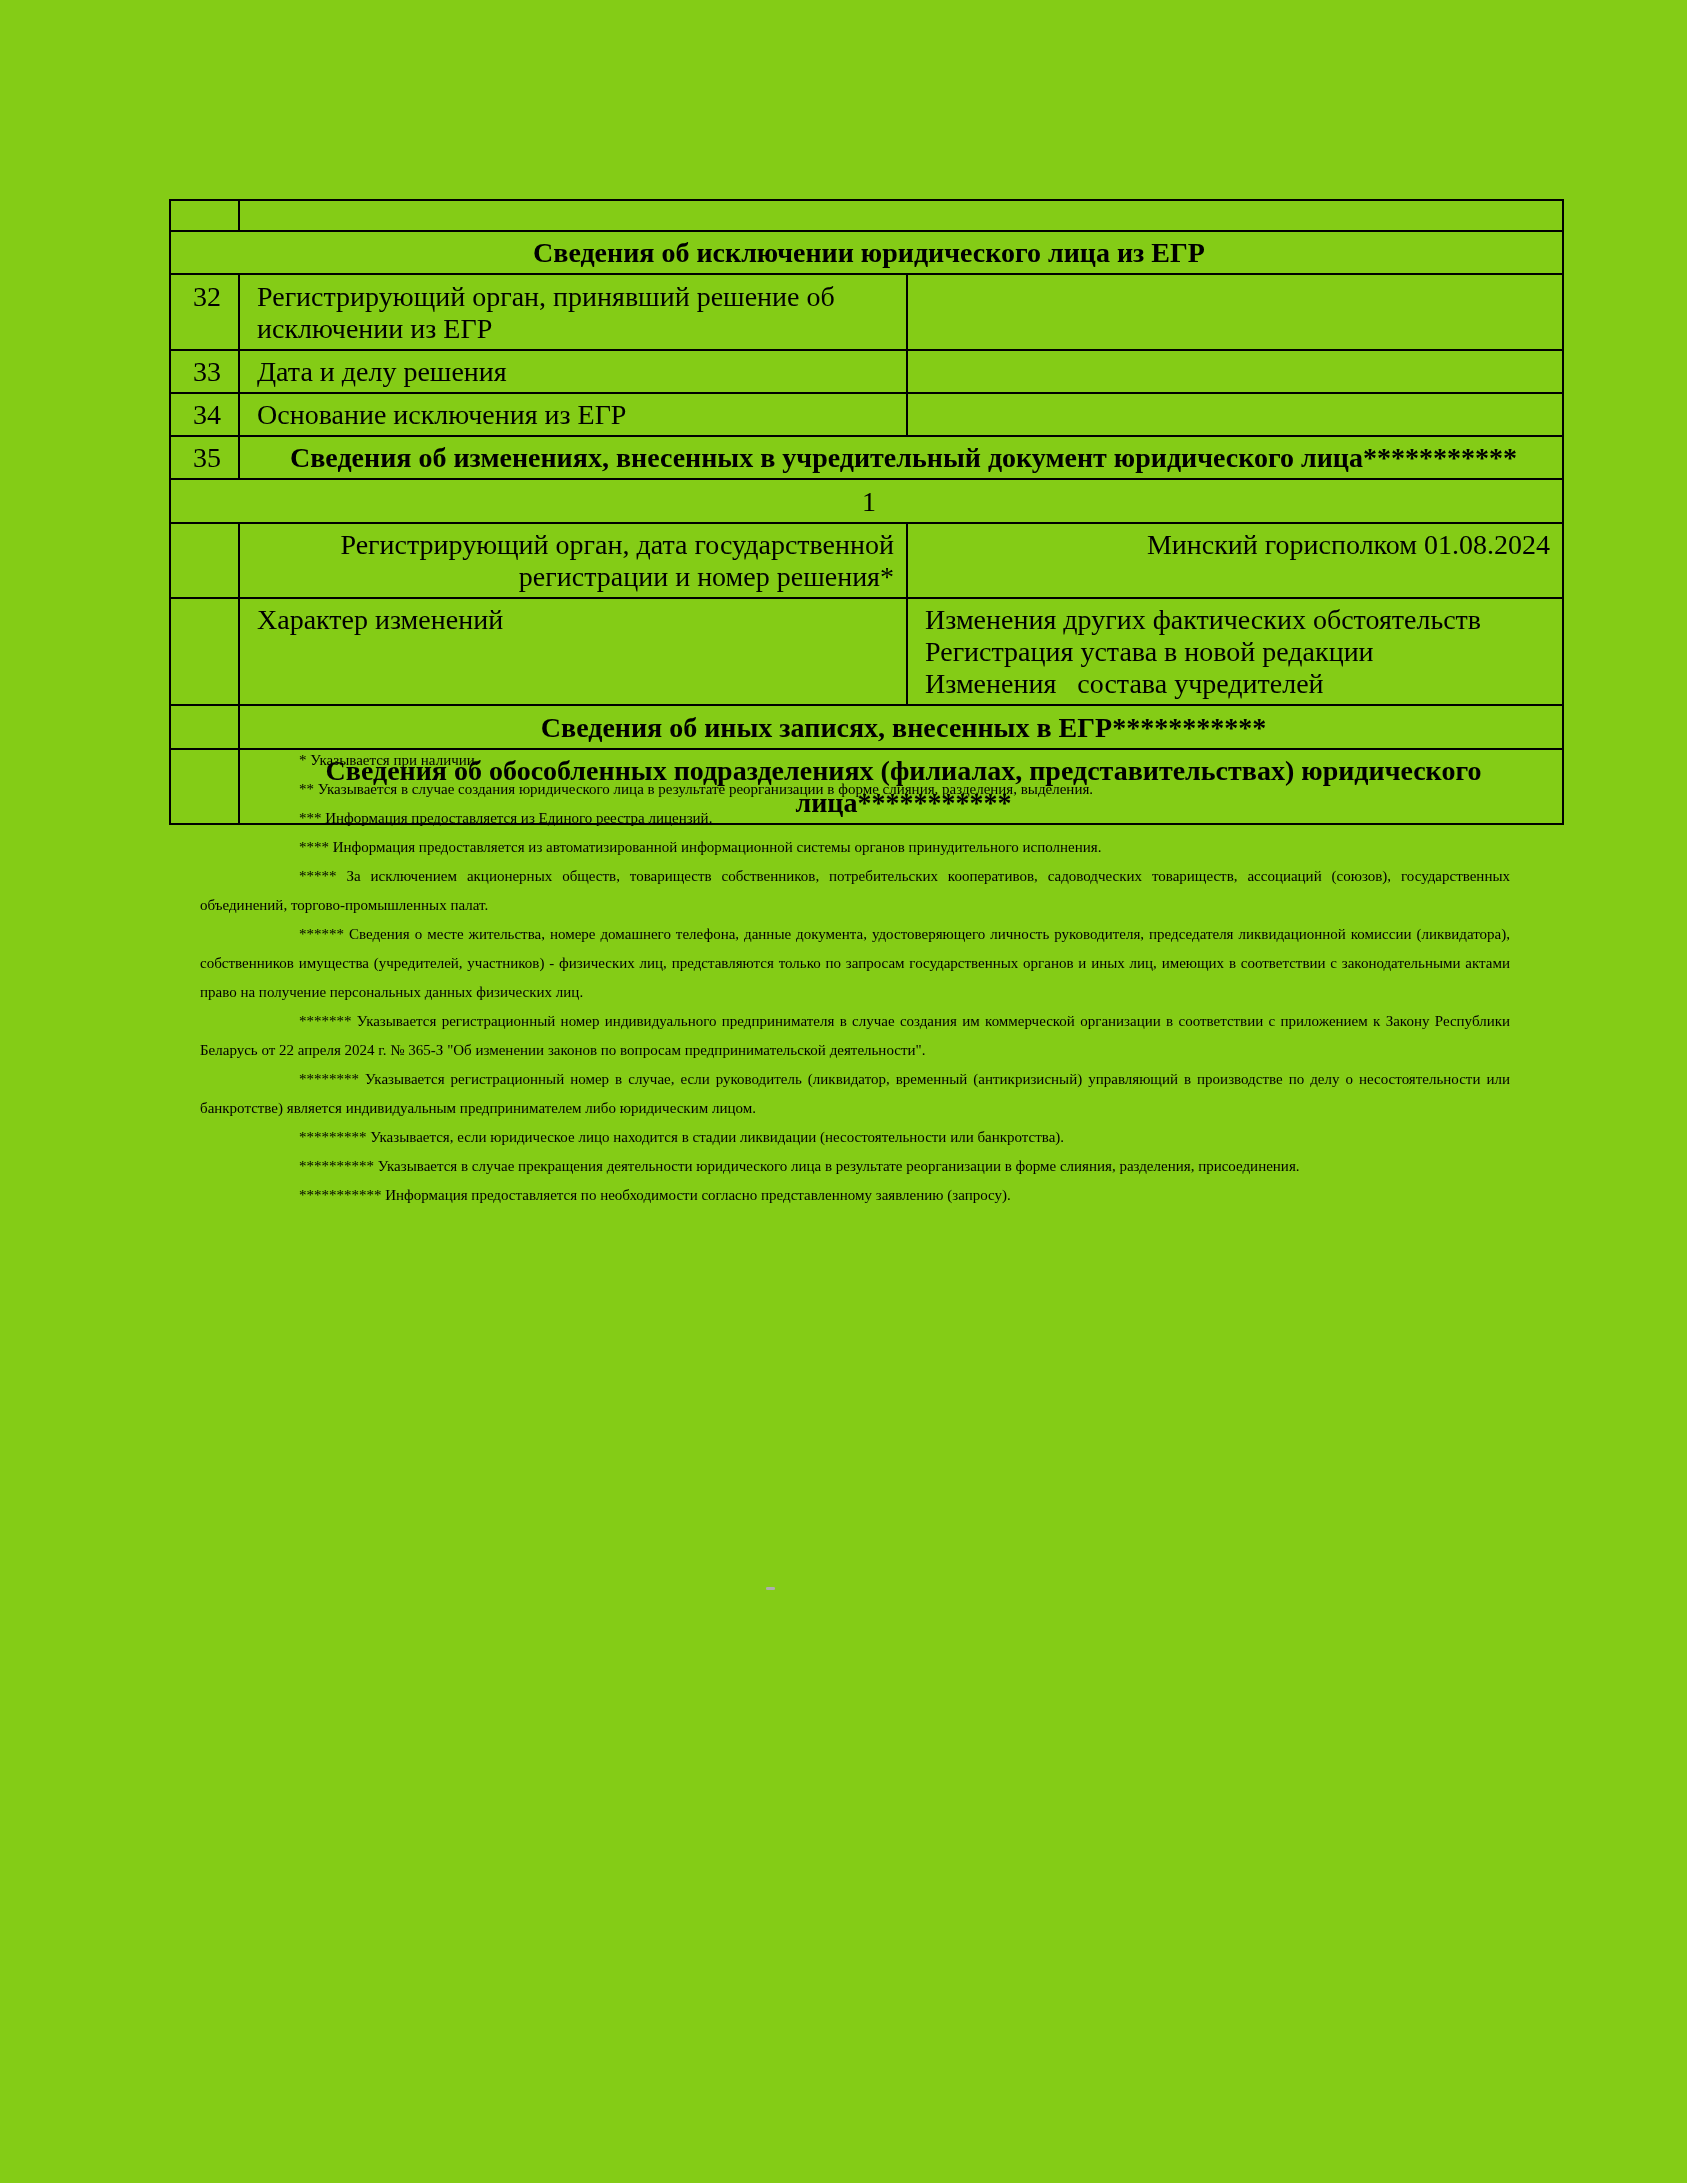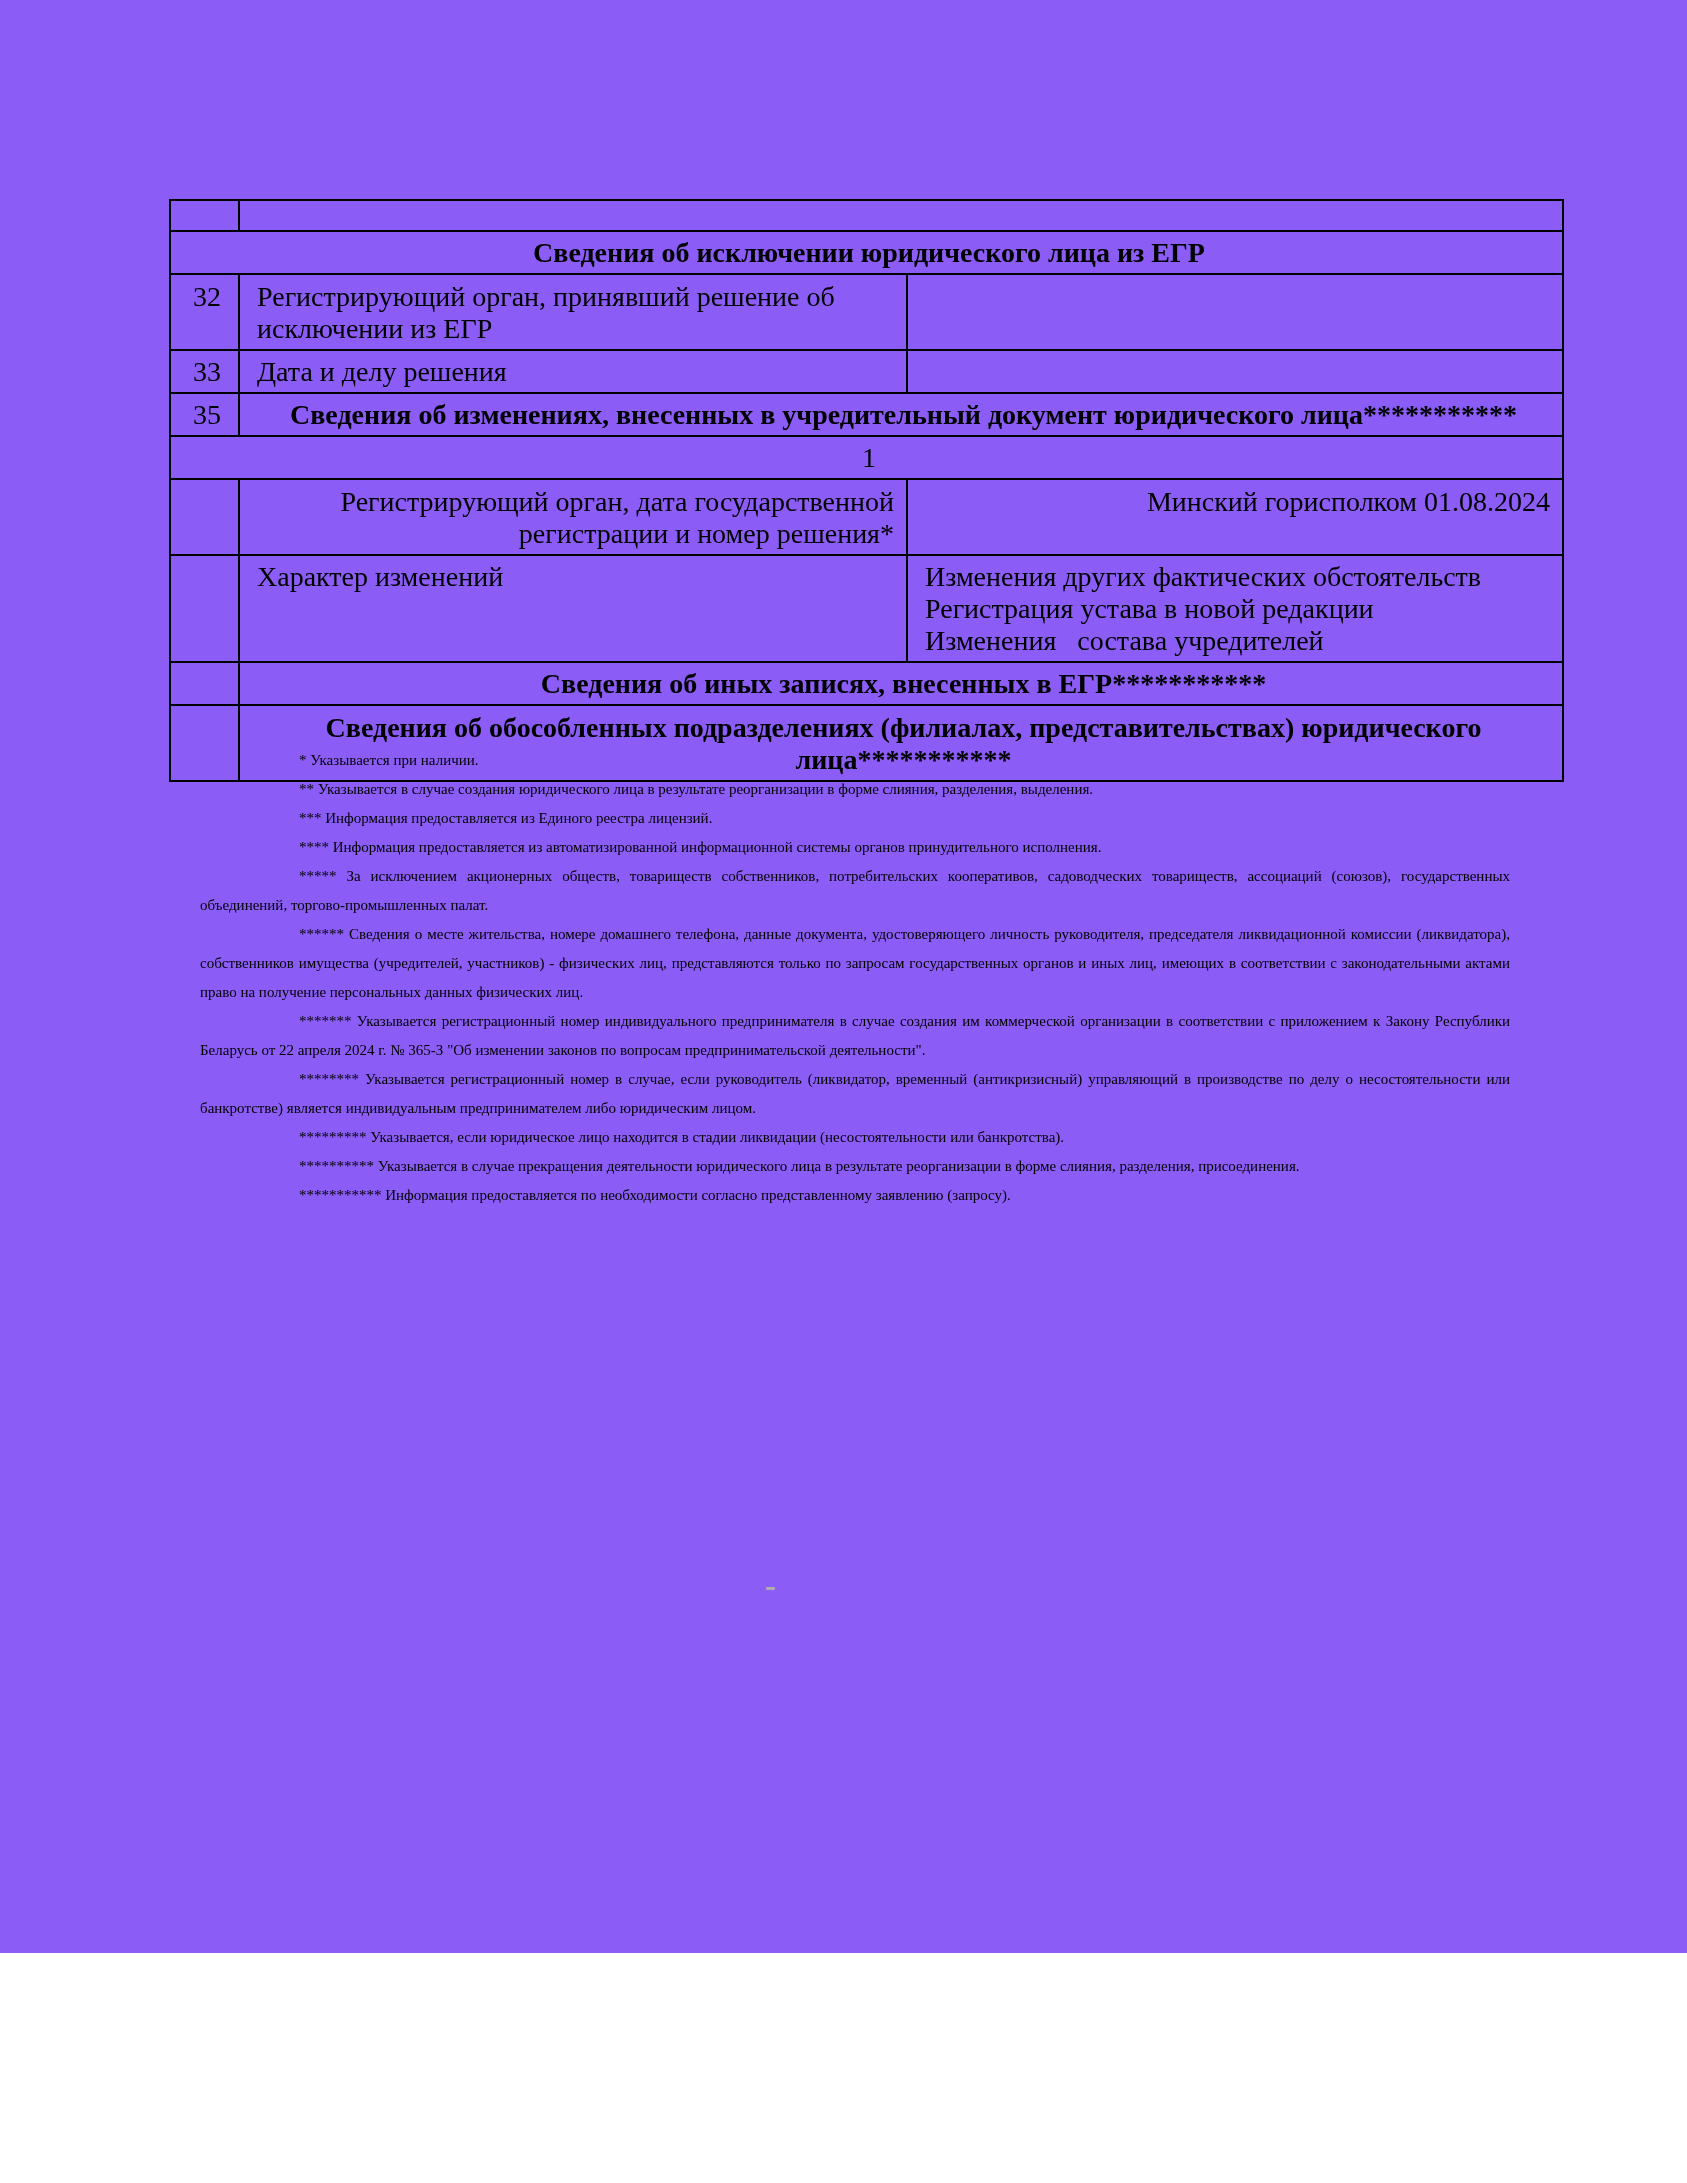--- a/index.html
+++ b/index.html
@@ -1,17 +1,17 @@
 <!DOCTYPE html>
 <html style="font-size:10.6px"><head>
 <meta charset="utf-8">
 <style>
   html,body{margin:0;padding:0;background:#ffffff;}
   body{width:1687px;height:2183px;position:relative;font-family:"Liberation Serif",serif;color:#000;}
-  .page{position:absolute;left:0;top:0;width:1687px;height:1953px;background:#8b5cf6;}
+  .page{position:absolute;left:0;top:0;width:1687px;height:2183px;background:#84cc16;}
 
   table.doc{position:absolute;left:169px;top:199px;width:1394px;border-collapse:collapse;table-layout:fixed;border:2.6px solid #000;}
   table.doc td{border:2px solid #000;border-top-width:2.6px;border-bottom-width:2.6px;vertical-align:top;
     font-size:28px;line-height:32px;padding:5.3px 12px 4px 17px;overflow:hidden;}
   td.num{text-align:center;padding:5.3px 2.6px 4px 2.6px;}
   td.val{padding-left:20px;}
   td.ctitle{text-align:center;font-weight:bold;padding-top:3.3px;padding-left:9.3px;padding-right:9.3px;}
   td.cplain{text-align:center;padding-top:2.6px;}
   .pre{white-space:pre-line;}
 
@@ -59,20 +59,25 @@
       <td>Регистрирующий орган, принявший решение об исключении из ЕГР</td>
       <td class="val"></td>
     </tr>
 
     <tr class="r-33">
       <td class="num">33</td>
       <td>Дата и делу решения</td>
       <td class="val"></td>
     </tr>
 
+    <tr class="r-34">
+      <td class="num">34</td>
+      <td>Основание исключения из ЕГР</td>
+      <td class="val"></td>
+    </tr>
 
     <tr class="r-35">
       <td class="num">35</td>
       <td colspan="2" class="ctitle">Сведения об изменениях, внесенных в учредительный документ юридического лица***********</td>
     </tr>
 
     <tr class="r-one">
       <td colspan="3" class="cplain">1</td>
     </tr>
 

